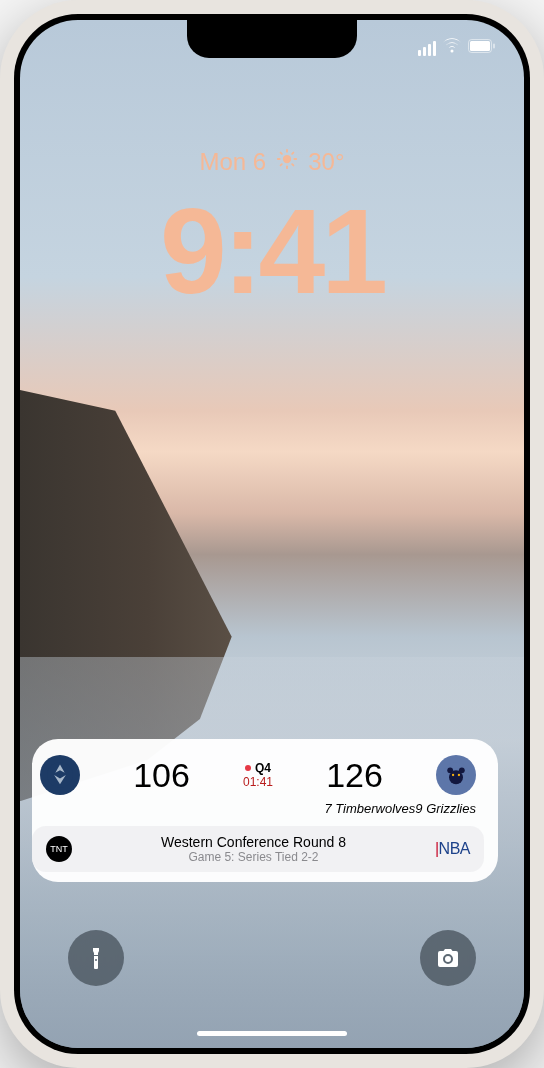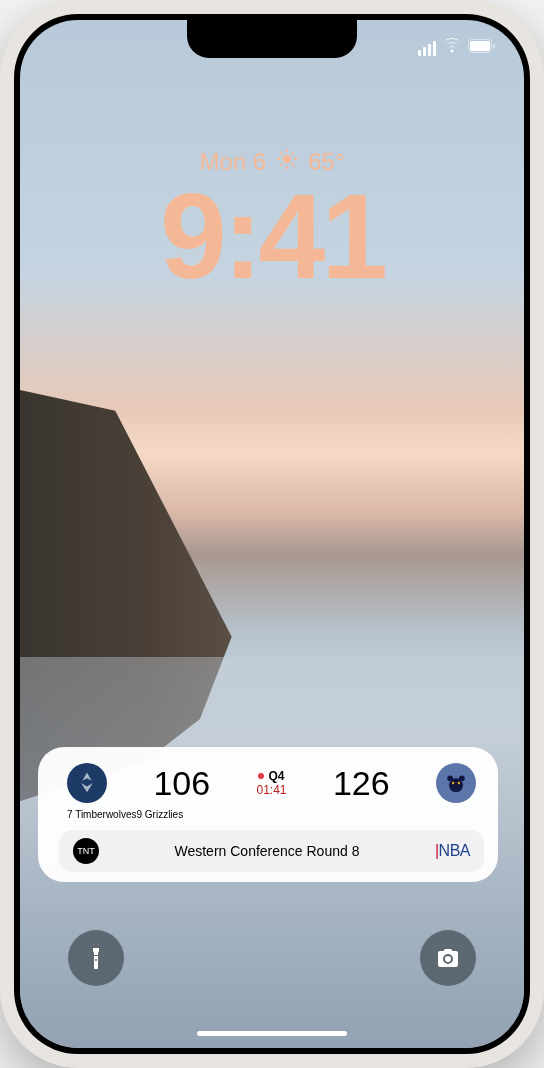--- a/index.html
+++ b/index.html
@@ -108,40 +108,40 @@
       z-index: 10;
     }
     .date-weather {
       font-size: 24px;
       font-weight: 500;
       color: #f5b896;
       display: flex;
       justify-content: center;
       align-items: center;
       gap: 10px;
-      margin-bottom: 0;
+      margin-bottom: 15px;
     }
     .date-weather .sun {
       display: inline-block;
     }
     .clock {
       font-size: 120px;
       font-weight: 600;
       color: #f5b896;
       line-height: 1;
       letter-spacing: -4px;
     }
     .widget-card {
       position: absolute;
-      left: 18px;
+      left: 12px;
       right: 26px;
       bottom: 166px;
       background: rgba(255,255,255,0.96);
       border-radius: 26px;
-      padding: 16px 18px 10px 25px;
+      padding: 16px 18px 10px 4px;
       z-index: 20;
     }
     .score-row {
       display: flex;
       align-items: center;
       justify-content: space-between;
       padding: 0 4px;
     }
     .team-logo {
       width: 40px;
@@ -179,24 +179,25 @@
       height: 6px;
       background: #e63946;
       border-radius: 50%;
     }
     .game-time {
       font-size: 12px;
       color: #b91c1c;
     }
     .team-names {
       display: flex;
-      justify-content: flex-start;
-      font-size: 10px;
+      justify-content: flex-end;
+      font-size: 13px;
       color: #000;
       padding: 6px 4px 10px 4px;
+      font-style: italic;
     }
     .series-row {
       display: flex;
       align-items: center;
       justify-content: space-between;
       background: rgba(240,240,242,0.9);
       border-radius: 14px;
       padding: 8px 14px;
       margin: 0 -4px;
     }
@@ -308,21 +309,21 @@
                   <line x1="12" y1="20" x2="12" y2="22"></line>
                   <line x1="2" y1="12" x2="4" y2="12"></line>
                   <line x1="20" y1="12" x2="22" y2="12"></line>
                   <line x1="5" y1="5" x2="6.4" y2="6.4"></line>
                   <line x1="17.6" y1="17.6" x2="19" y2="19"></line>
                   <line x1="5" y1="19" x2="6.4" y2="17.6"></line>
                   <line x1="17.6" y1="6.4" x2="19" y2="5"></line>
                 </g>
               </svg>
           </span>
-          <span>65°</span>
+          <span>30°</span>
         </div>
         <div class="clock">9:41</div>
       </div>
 
       <div class="widget-card">
         <div class="score-row">
           <div class="team-logo wolves">
             <svg width="28" height="28" viewBox="0 0 24 24">
                 <circle cx="12" cy="12" r="11" fill="#1d3b66"></circle>
                 <path d="M12 3 L8 10 L12 8 L16 10 Z M7 12 L12 20 L17 12 L12 15 Z" fill="#a8b8ca"></path>
@@ -349,20 +350,21 @@
           </div>
         </div>
         <div class="team-names">
           <span>7 Timberwolves</span>
           <span>9 Grizzlies</span>
         </div>
         <div class="series-row">
           <div class="network-badge">TNT</div>
           <div class="series-text">
             <div class="series-title">Western Conference Round 8</div>
+            <div class="series-sub">Game 5: Series Tied 2-2</div>
           </div>
           <div class="nba-badge"><span class="nba-red">|</span><span>NBA</span></div>
         </div>
       </div>
 
       <div class="bottom-buttons">
         <div class="circle-btn">
           <svg viewBox="0 0 24 24" fill="#fff">
               <path d="M9 2h6v3l-1 2v2h-4V7L9 5V2zm1 8h4v12a1 1 0 01-1 1h-2a1 1 0 01-1-1V10zm2 3a1 1 0 100 2 1 1 0 000-2z"></path>
             </svg>

